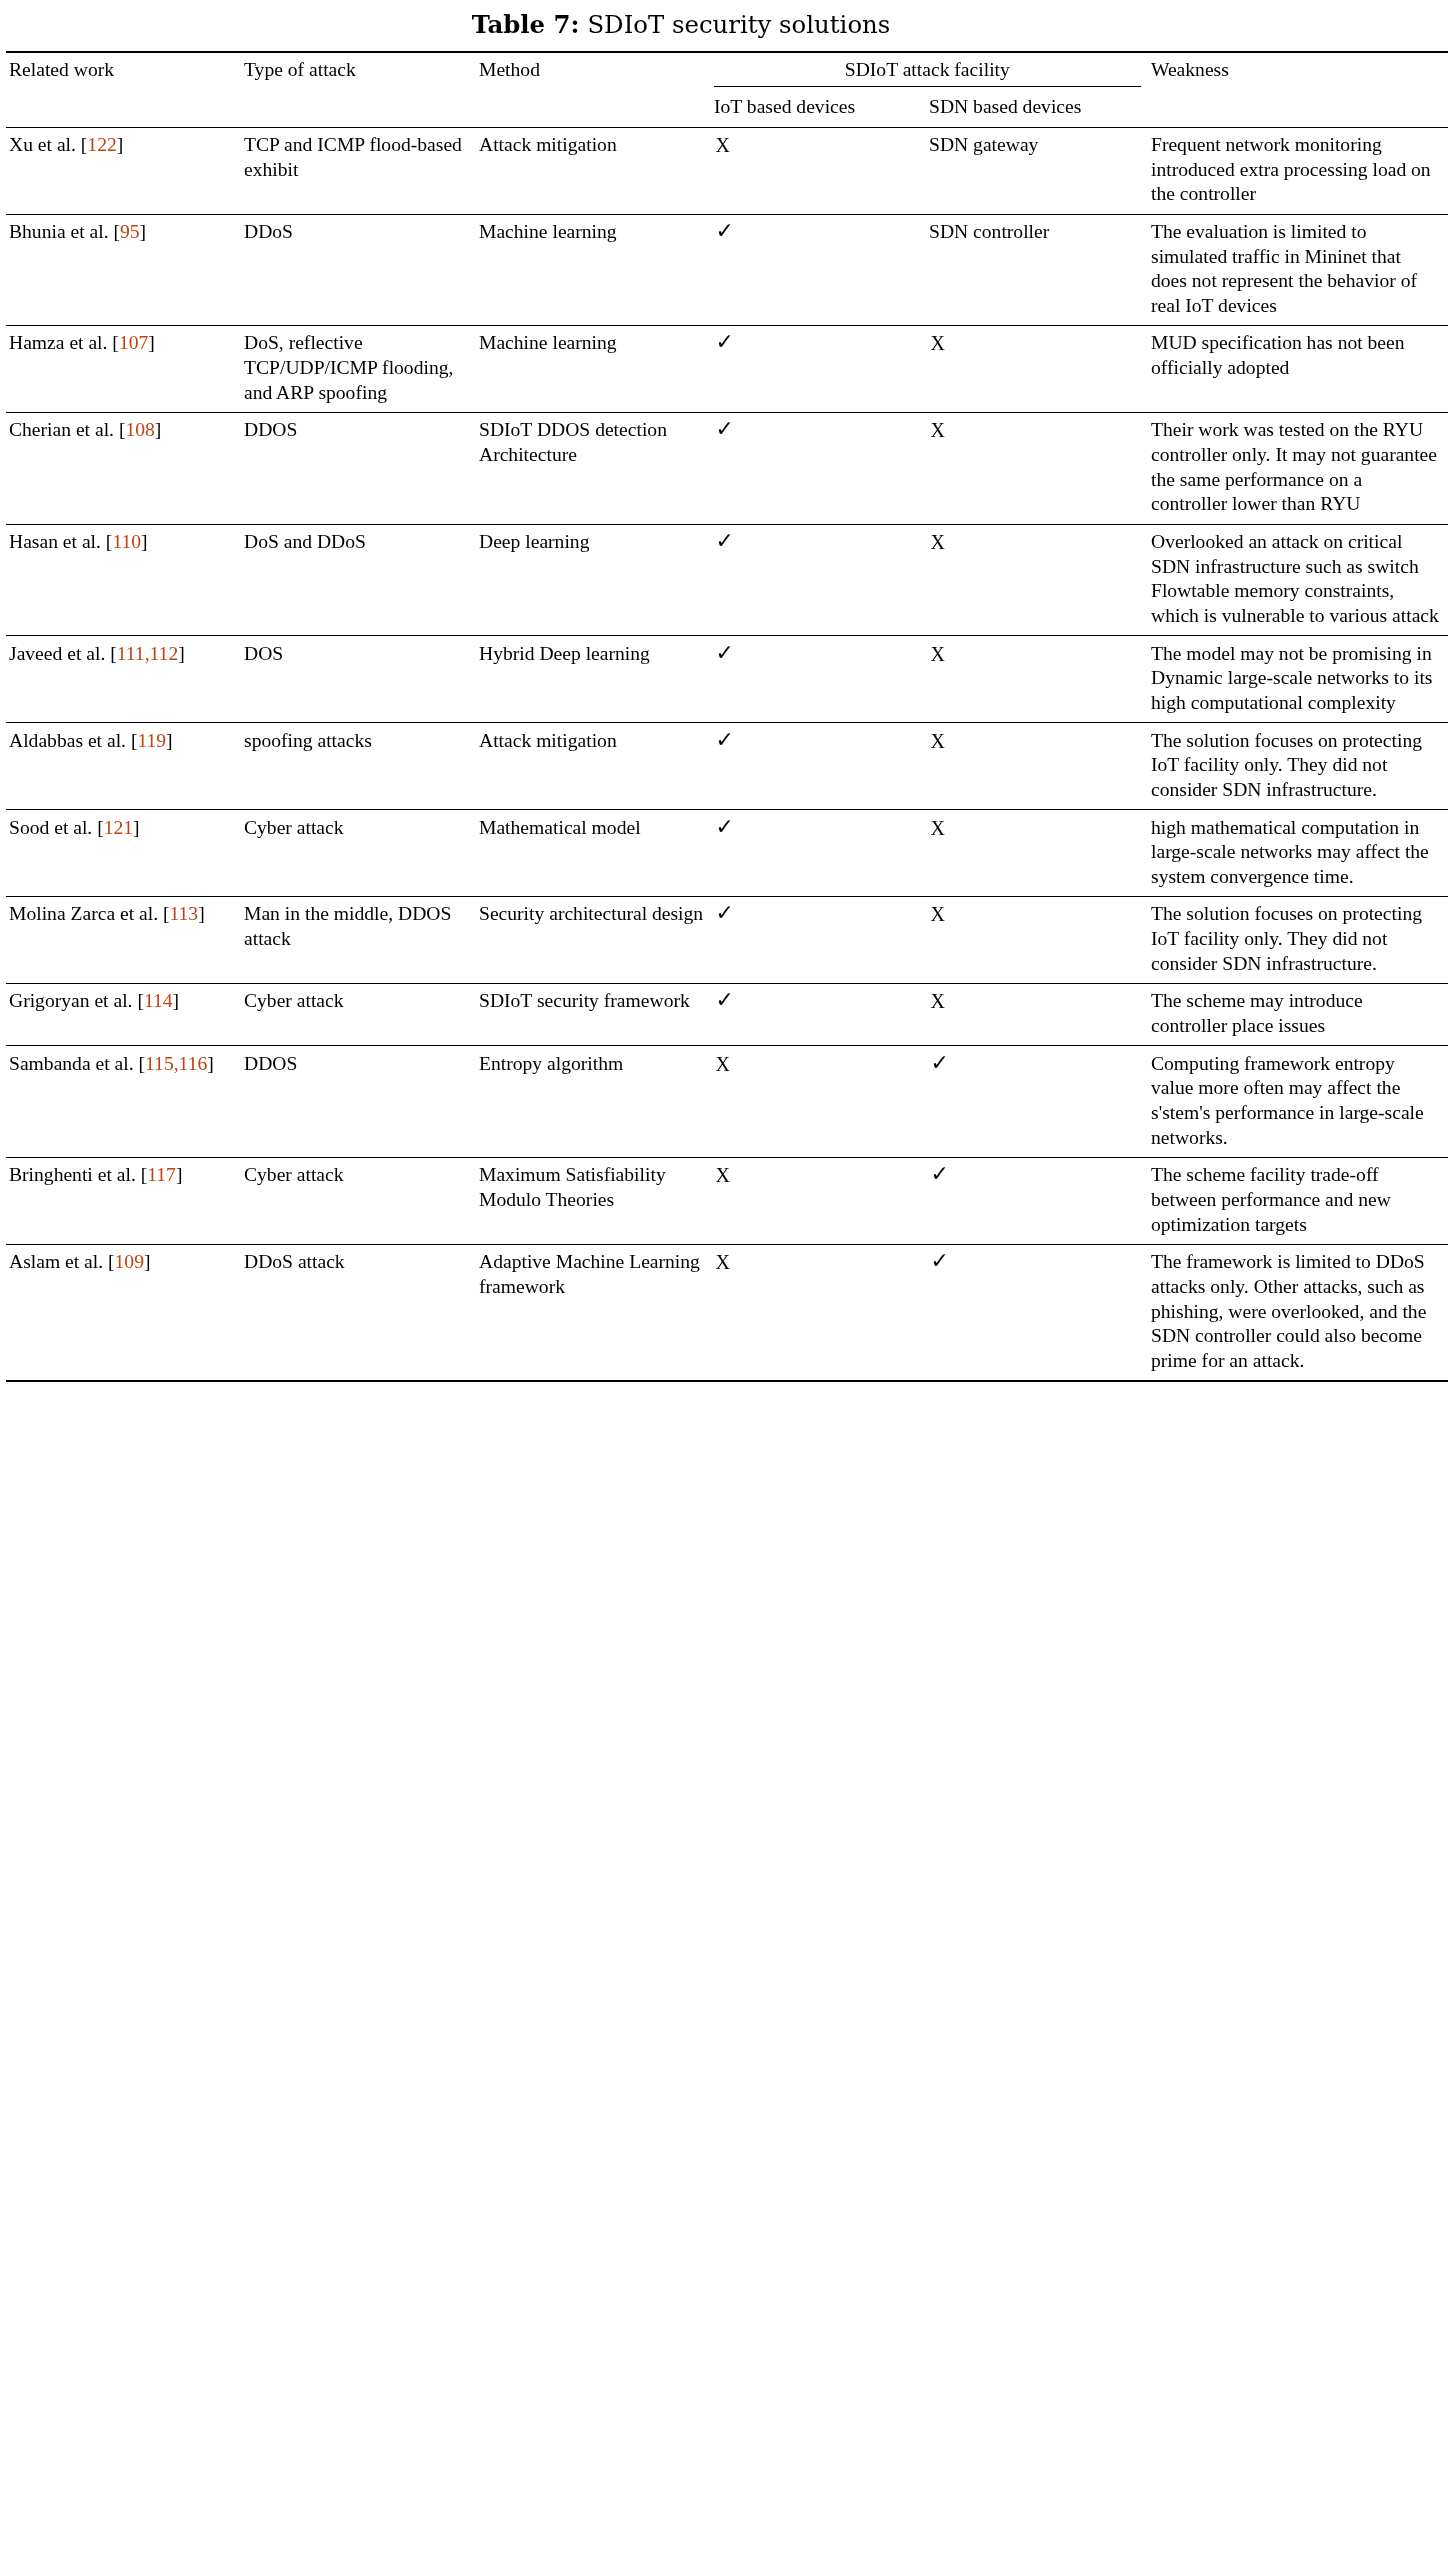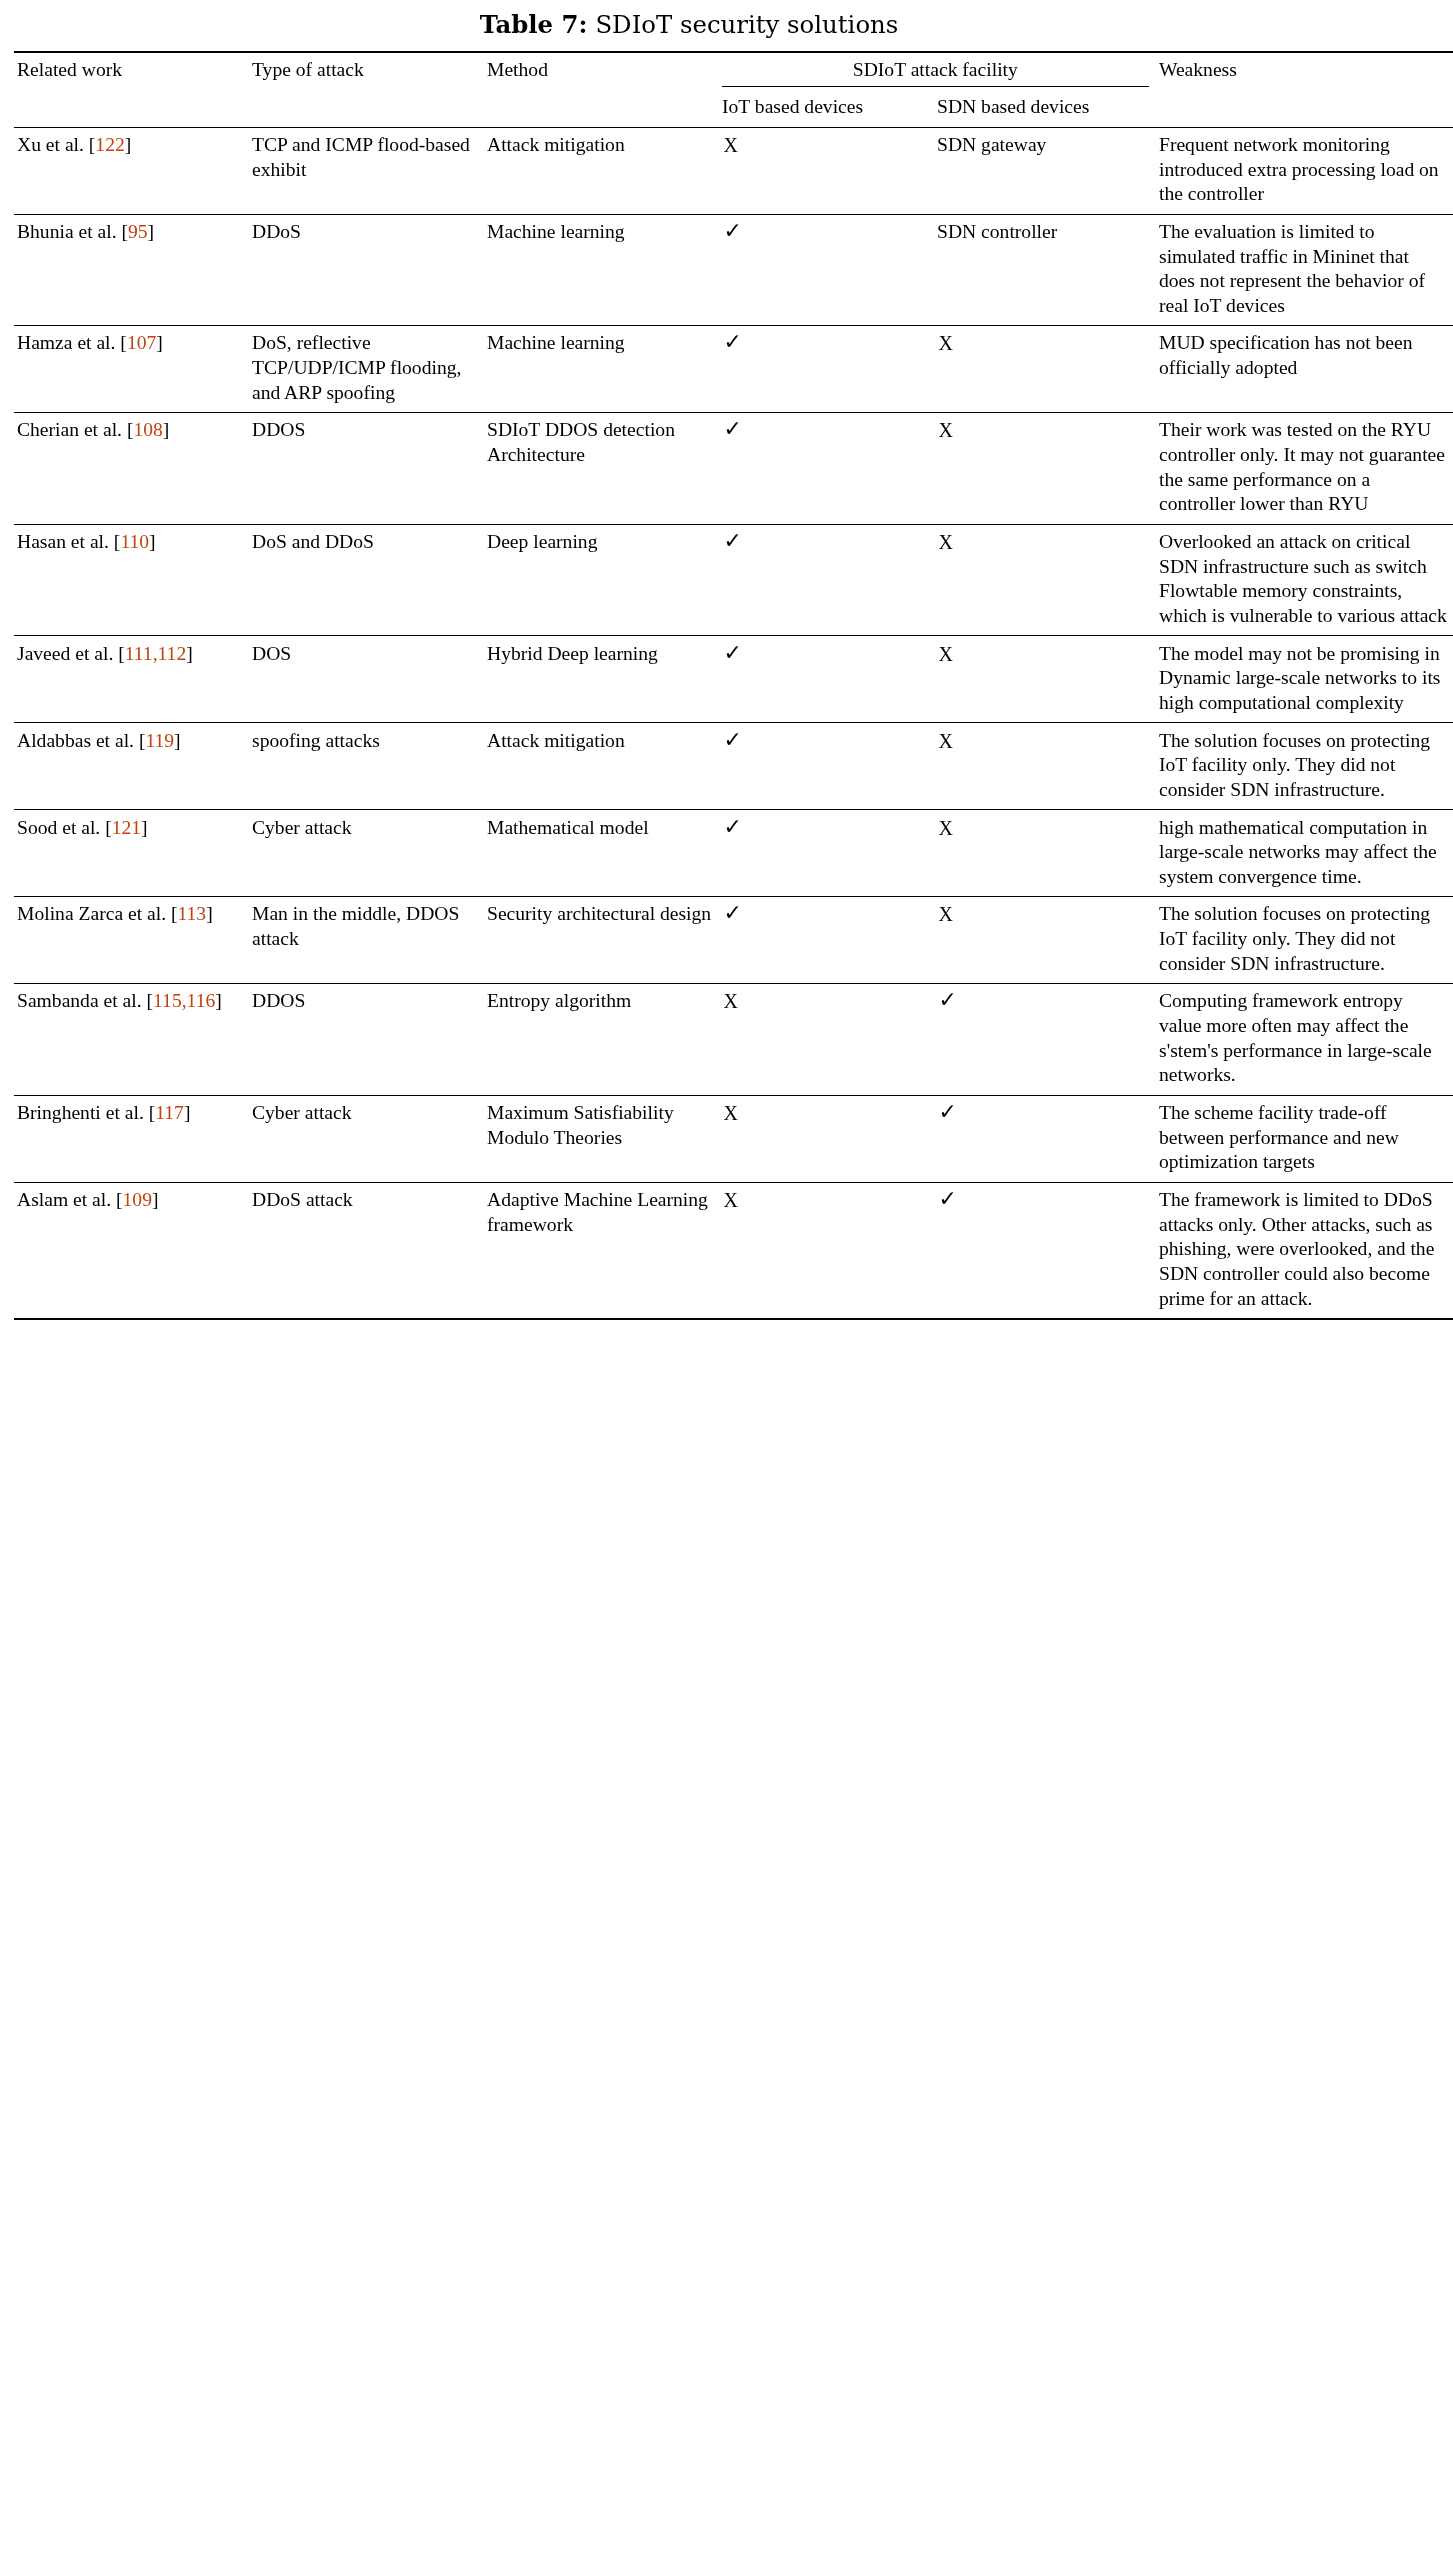--- a/index.html
+++ b/index.html
@@ -9,21 +9,20 @@
   }
   body {
     width: 1454px;
     font-family: "Liberation Serif", serif;
     color: #000000;
   }
   .page {
     width: 1362px;
     box-sizing: border-box;
     padding: 10.4px 6px 7.4px 6px;
-    margin-left: 8px;
   }
   .caption {
     text-align: center;
     font-size: 24.4px;
     line-height: 1.25;
     margin: 0 0 10.4px 0;
     font-family: "DejaVu Serif", serif;
   }
   .caption .cap-label {
     font-weight: bold;
@@ -196,20 +195,28 @@
         </tr>
         <tr class="rule-thin">
           <td><span>Molina Zarca et al. [</span><span class="cite">113</span><span>]</span></td>
           <td>Man in the middle, DDOS attack</td>
           <td>Security architectural design</td>
           <td><span class="mark check">✓</span></td>
           <td><span class="mark">X</span></td>
           <td>The solution focuses on protecting IoT facility only. They did not consider SDN infrastructure.</td>
         </tr>
         <tr class="rule-thin">
+          <td><span>Grigoryan et al. [</span><span class="cite">114</span><span>]</span></td>
+          <td>Cyber attack</td>
+          <td>SDIoT security framework</td>
+          <td><span class="mark check">✓</span></td>
+          <td><span class="mark">X</span></td>
+          <td>The scheme may introduce controller place issues</td>
+        </tr>
+        <tr class="rule-thin">
           <td><span>Sambanda et al. [</span><span class="cite">115,116</span><span>]</span></td>
           <td>DDOS</td>
           <td>Entropy algorithm</td>
           <td><span class="mark">X</span></td>
           <td><span class="mark check">✓</span></td>
           <td>Computing framework entropy value more often may affect the s'stem's performance in large-scale networks.</td>
         </tr>
         <tr class="rule-thin">
           <td><span>Bringhenti et al. [</span><span class="cite">117</span><span>]</span></td>
           <td>Cyber attack</td>

